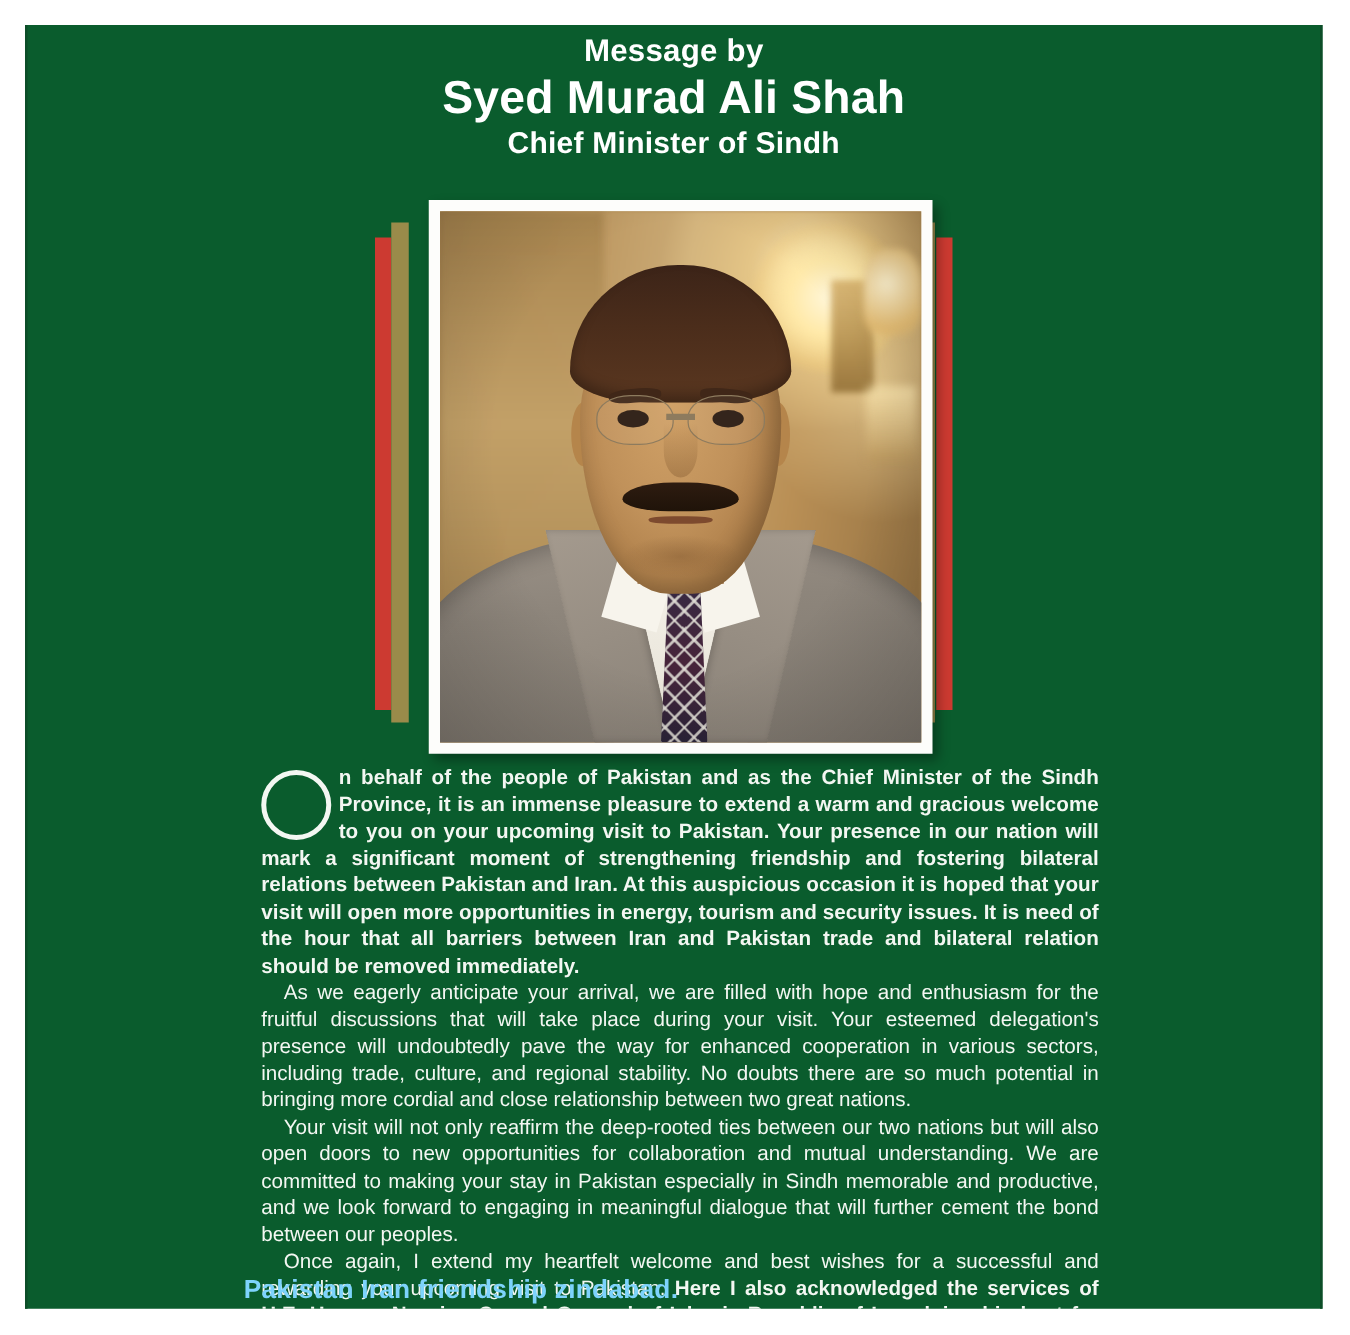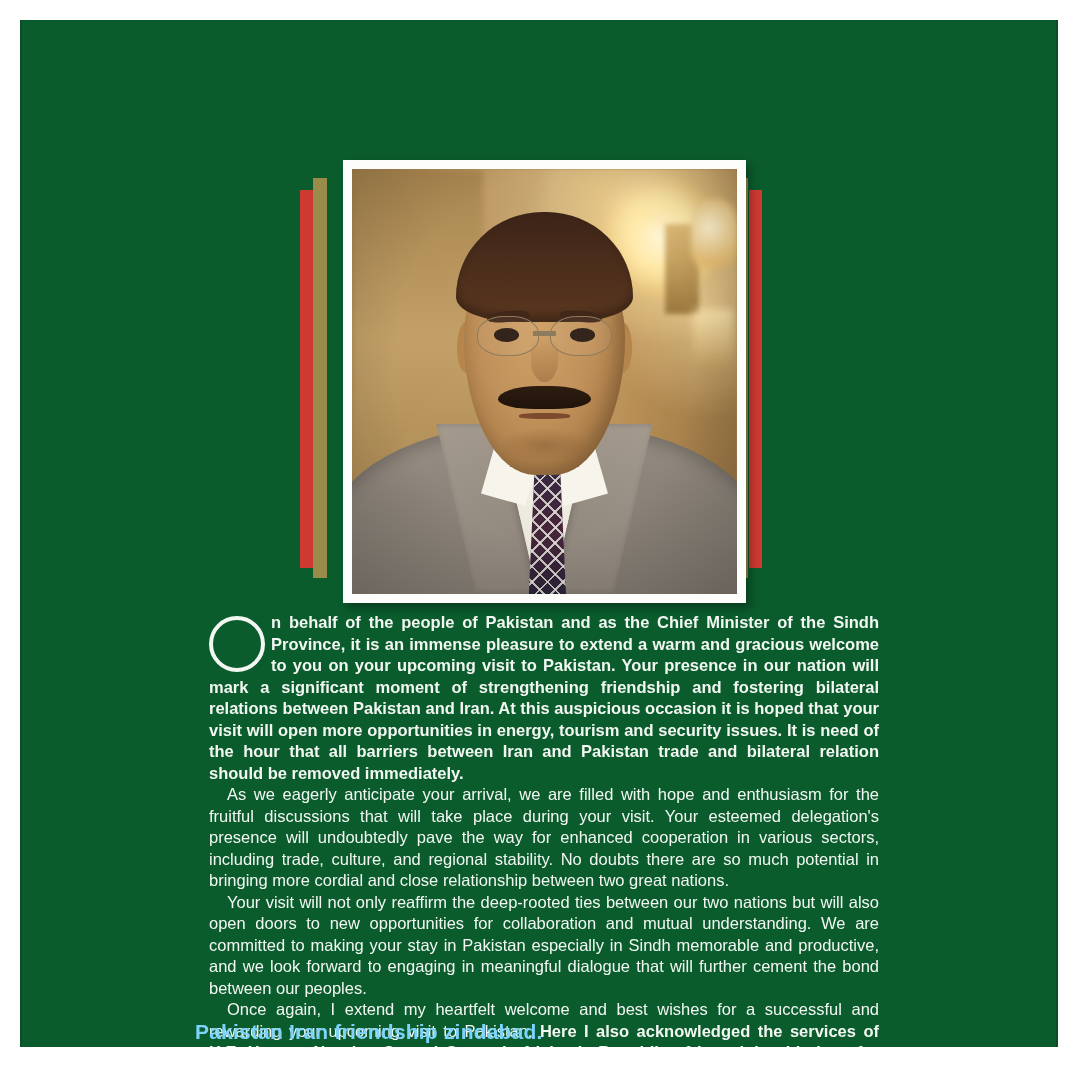--- a/index.html
+++ b/index.html
@@ -321,20 +321,25 @@
     font-weight: bold;
     letter-spacing: 0.2px;
   }
 </style>
 </head>
 <body>
 
 <div class="page">
   <div class="poster">
 
+    <div class="header">
+      <div class="header-line1">Message by</div>
+      <div class="header-name">Syed Murad Ali Shah</div>
+      <div class="header-title">Chief Minister of Sindh</div>
+    </div>
 
     <div class="portrait-block">
       <div class="bar bar-red-left"></div>
       <div class="bar bar-olive-left"></div>
       <div class="bar bar-red-right"></div>
       <div class="bar bar-olive-right"></div>
 
       <div class="photo-frame">
         <div class="photo" title="Portrait of Syed Murad Ali Shah in a grey suit, white shirt and dark patterned tie, wearing glasses, standing in a warmly lit hall">
           <div class="ph-bg"></div>

